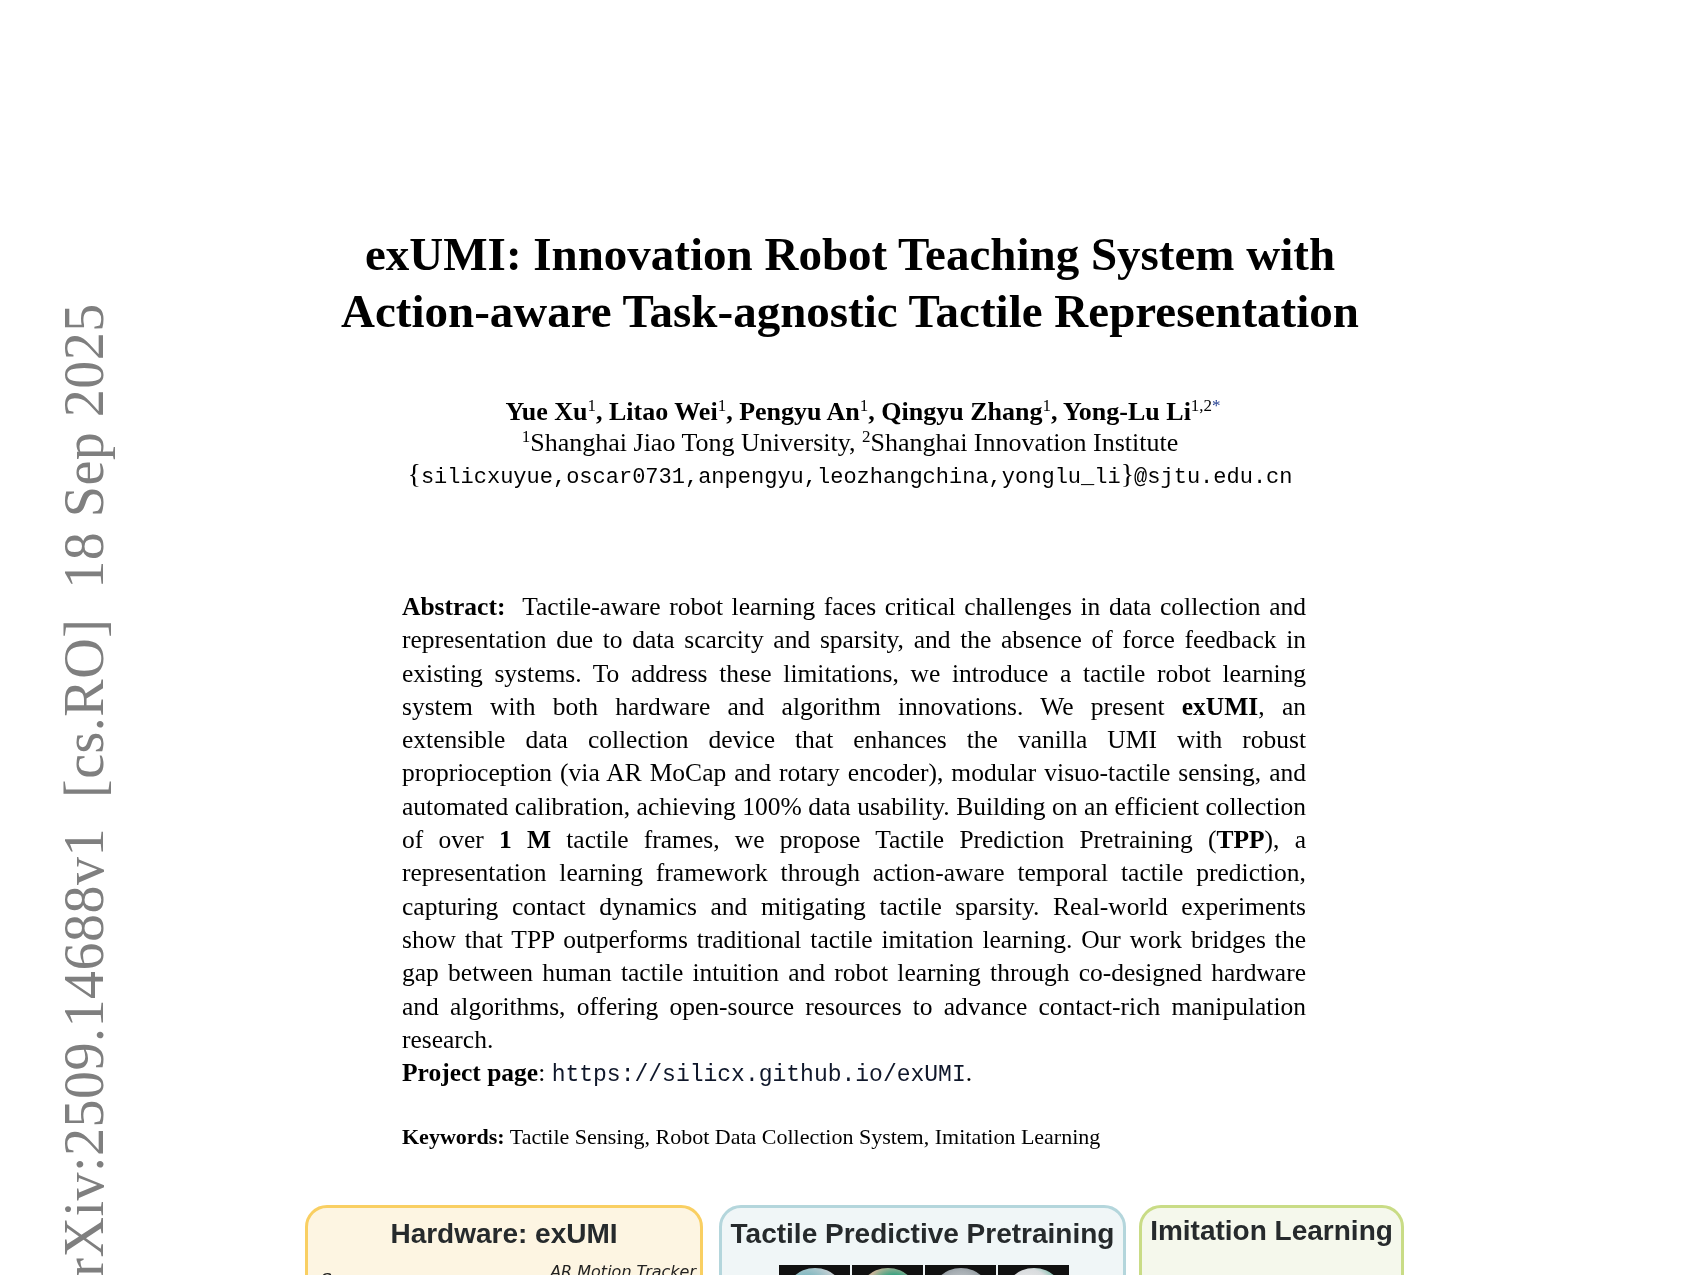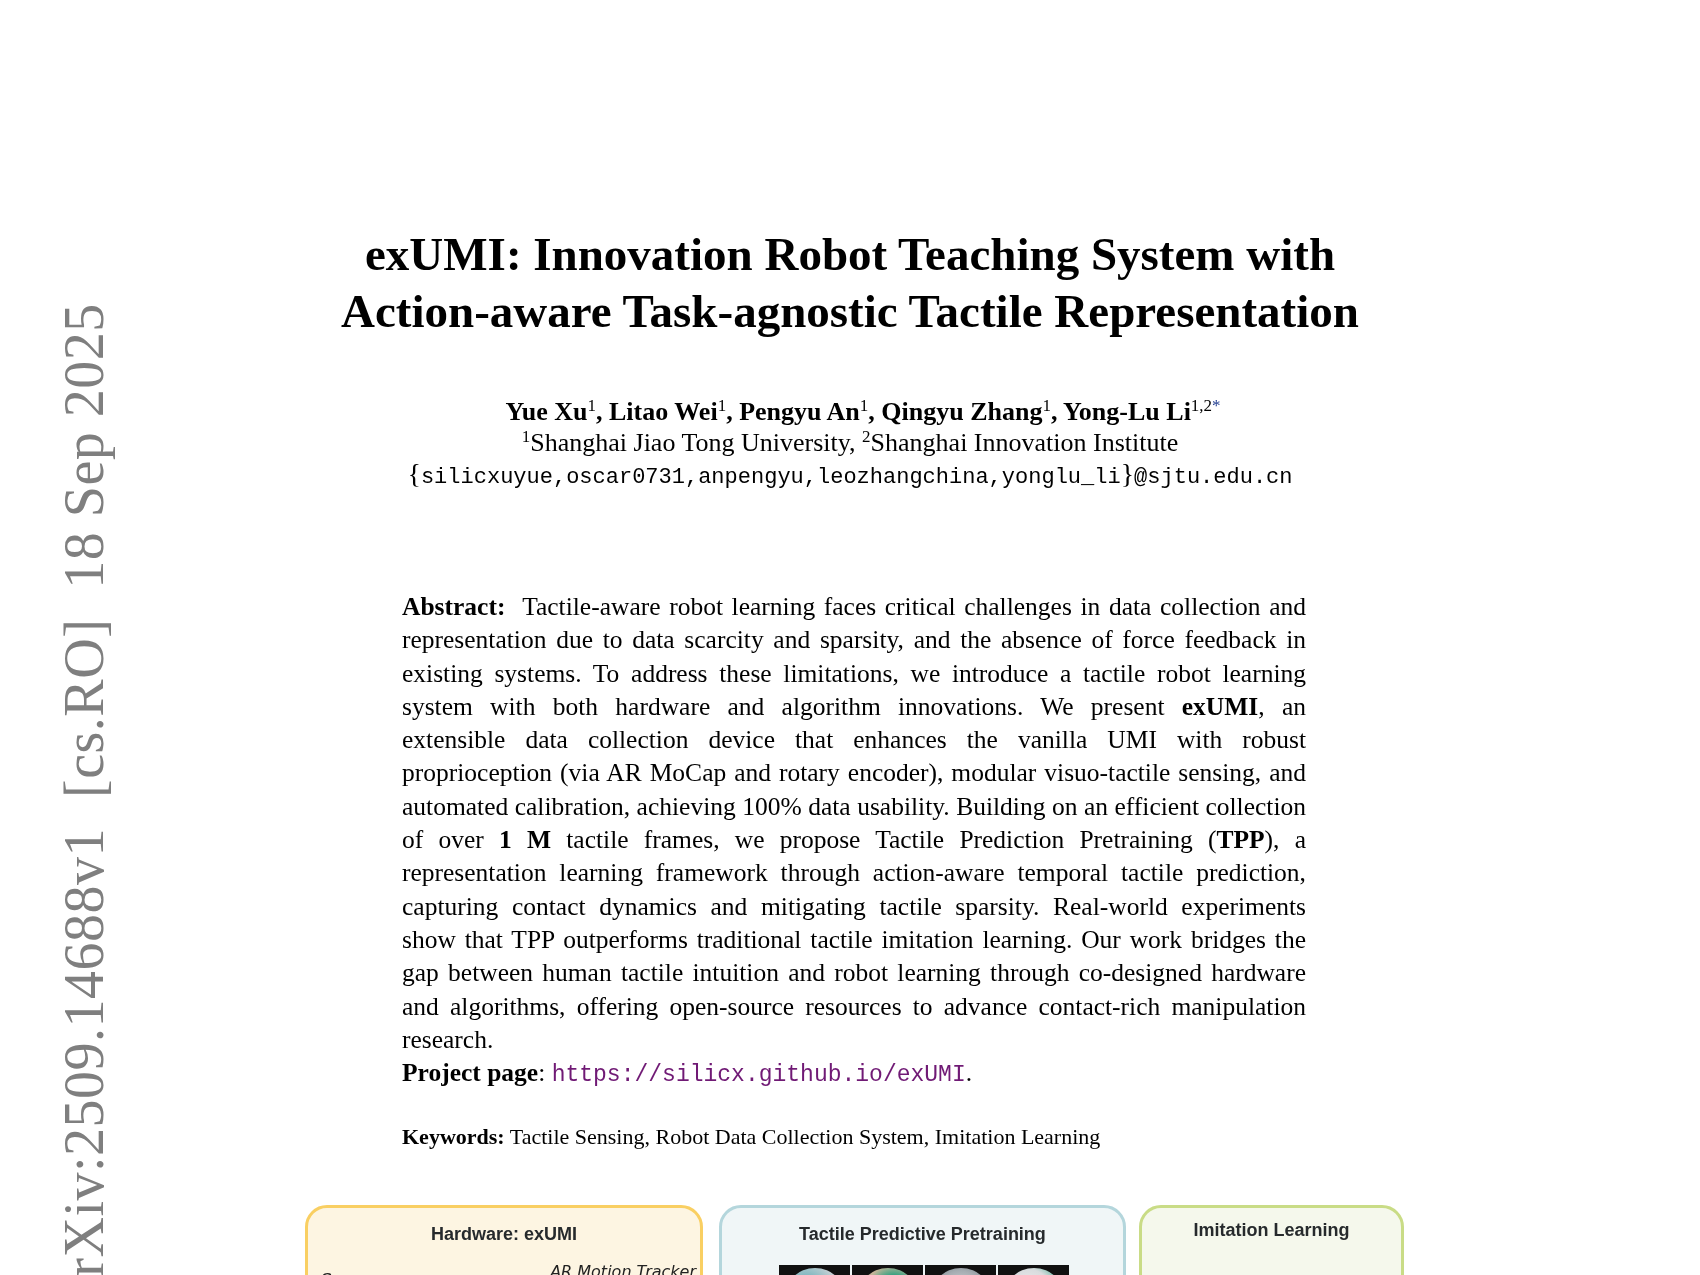--- a/index.html
+++ b/index.html
@@ -27,36 +27,36 @@
     .authors .names { font-weight:bold;margin-left:26px; }
     .authors sup { font-weight:normal; font-size:17px; vertical-align:9px; line-height:0; }
     .authors .star { color:#1f3b8f; }
     .emails { font-family:"Liberation Mono", "DejaVu Sans Mono", monospace; font-size:22px;text-align:center; }
     .emails .brace { font-family:"Liberation Serif", serif; font-size:28px; }
     .abstract {
       position:absolute; left:402px; width:904px; top:590px;
       font-size:25.5px; line-height:33.3px; text-align:justify;
     }
     .abstract b { font-weight:bold; }
-    .link { color:#701a75; font-family:"Liberation Mono", "DejaVu Sans Mono", monospace; font-size:23px; }
+    .link { color:#0f172a; font-family:"Liberation Mono", "DejaVu Sans Mono", monospace; font-size:23px; }
     .keywords {
       position:absolute; left:402px; width:904px; top:1120px;
       font-size:22px; line-height:33px;
     }
     .panel {
       position:absolute; top:1205px; height:120px;
       border-radius:22px; border:3px solid;
       font-family:"Liberation Sans", "DejaVu Sans", sans-serif;
       color:#262a2c; font-weight:bold; text-align:center;
       box-sizing:border-box;
     }
     .panel.hw { left:305px; width:398px; border-color:#f9cf62; background:#fdf5e2; }
     .panel.tpp { left:719px; width:407px; border-color:#b4d6dc; background:#f0f6f7; }
     .panel.til { left:1139px; width:265px; border-color:#c9dc86; background:#f5f8ec; }
-    .panel .ptitle { font-size:18px; line-height:32px; margin-top:10px; }
+    .panel .ptitle { font-size:28px; line-height:32px; margin-top:10px; }
     .panel.til .ptitle { margin-top:5px; line-height:35px; }
     .hw-label {
       position:absolute; font-family:"DejaVu Sans", sans-serif; font-weight:normal;
       font-style:italic; font-size:16px; color:#222;
     }
     .thumbs { position:absolute; left:57px; top:57px; display:flex; gap:2px; }
     .thumb { width:71px; height:30px; background:#111; position:relative; overflow:hidden; }
     .thumb .lens { position:absolute; left:5px; top:3px; width:62px; height:62px; border-radius:50%; }
   </style>
 </head>

